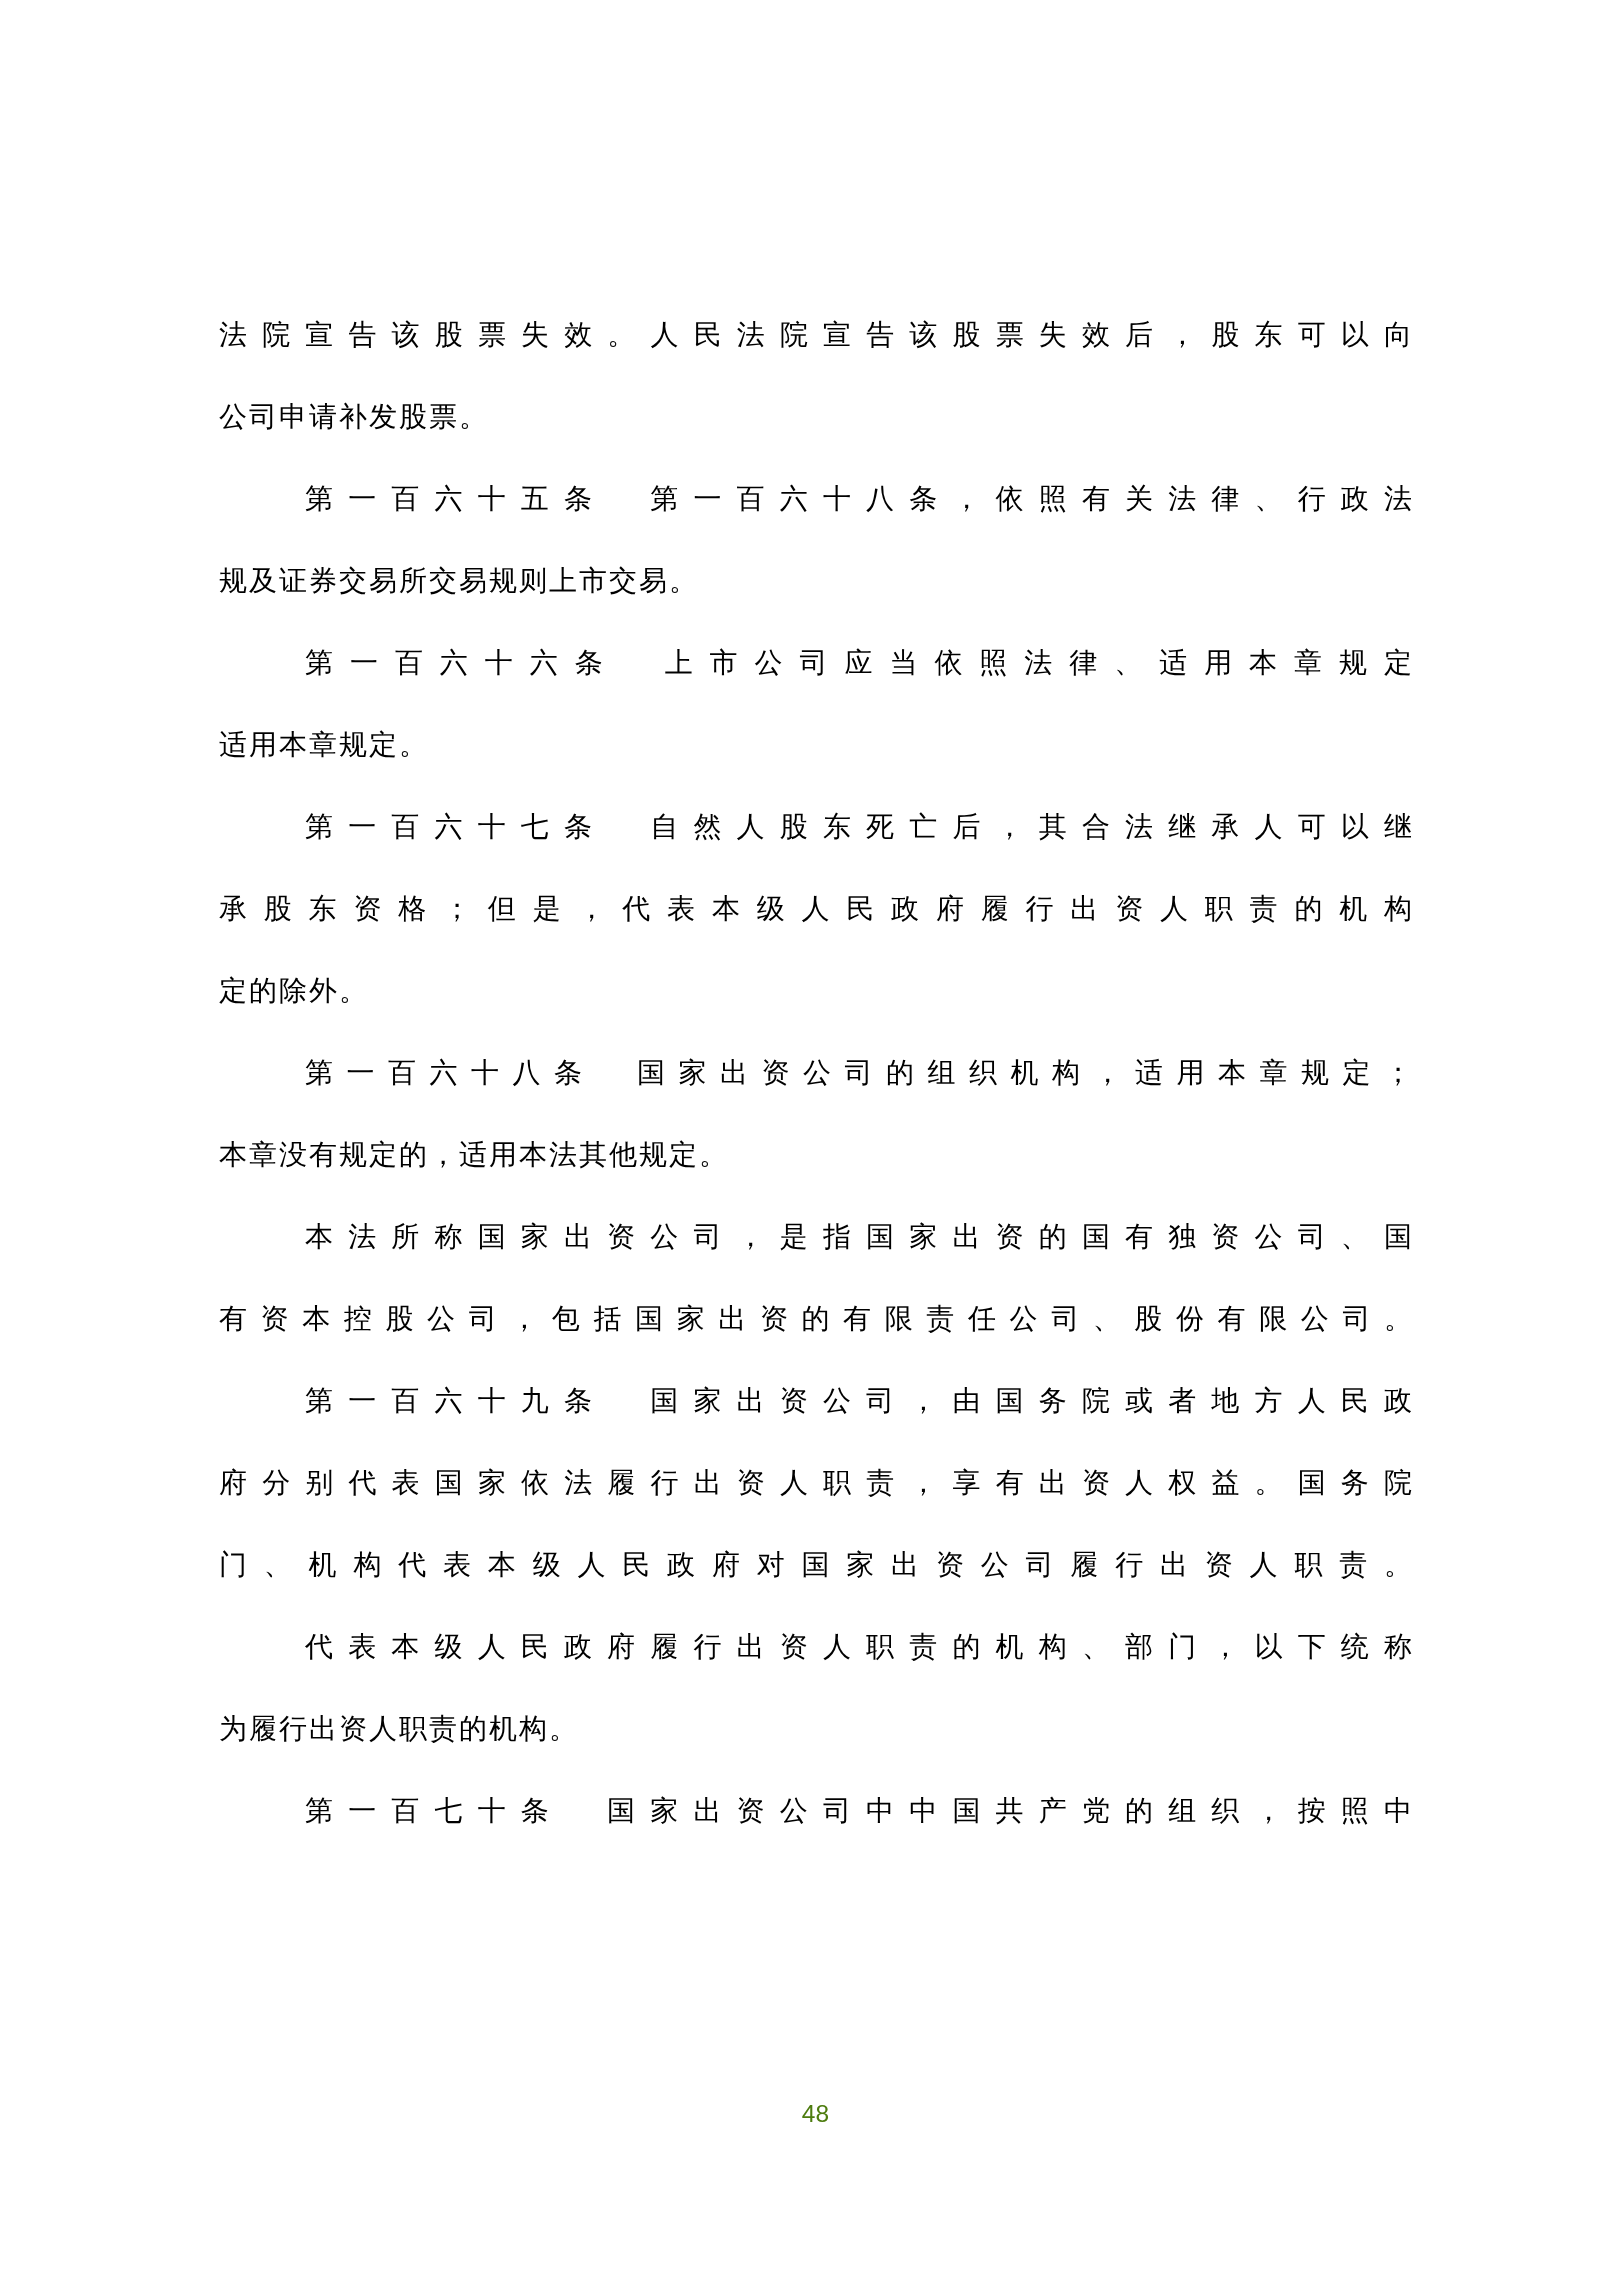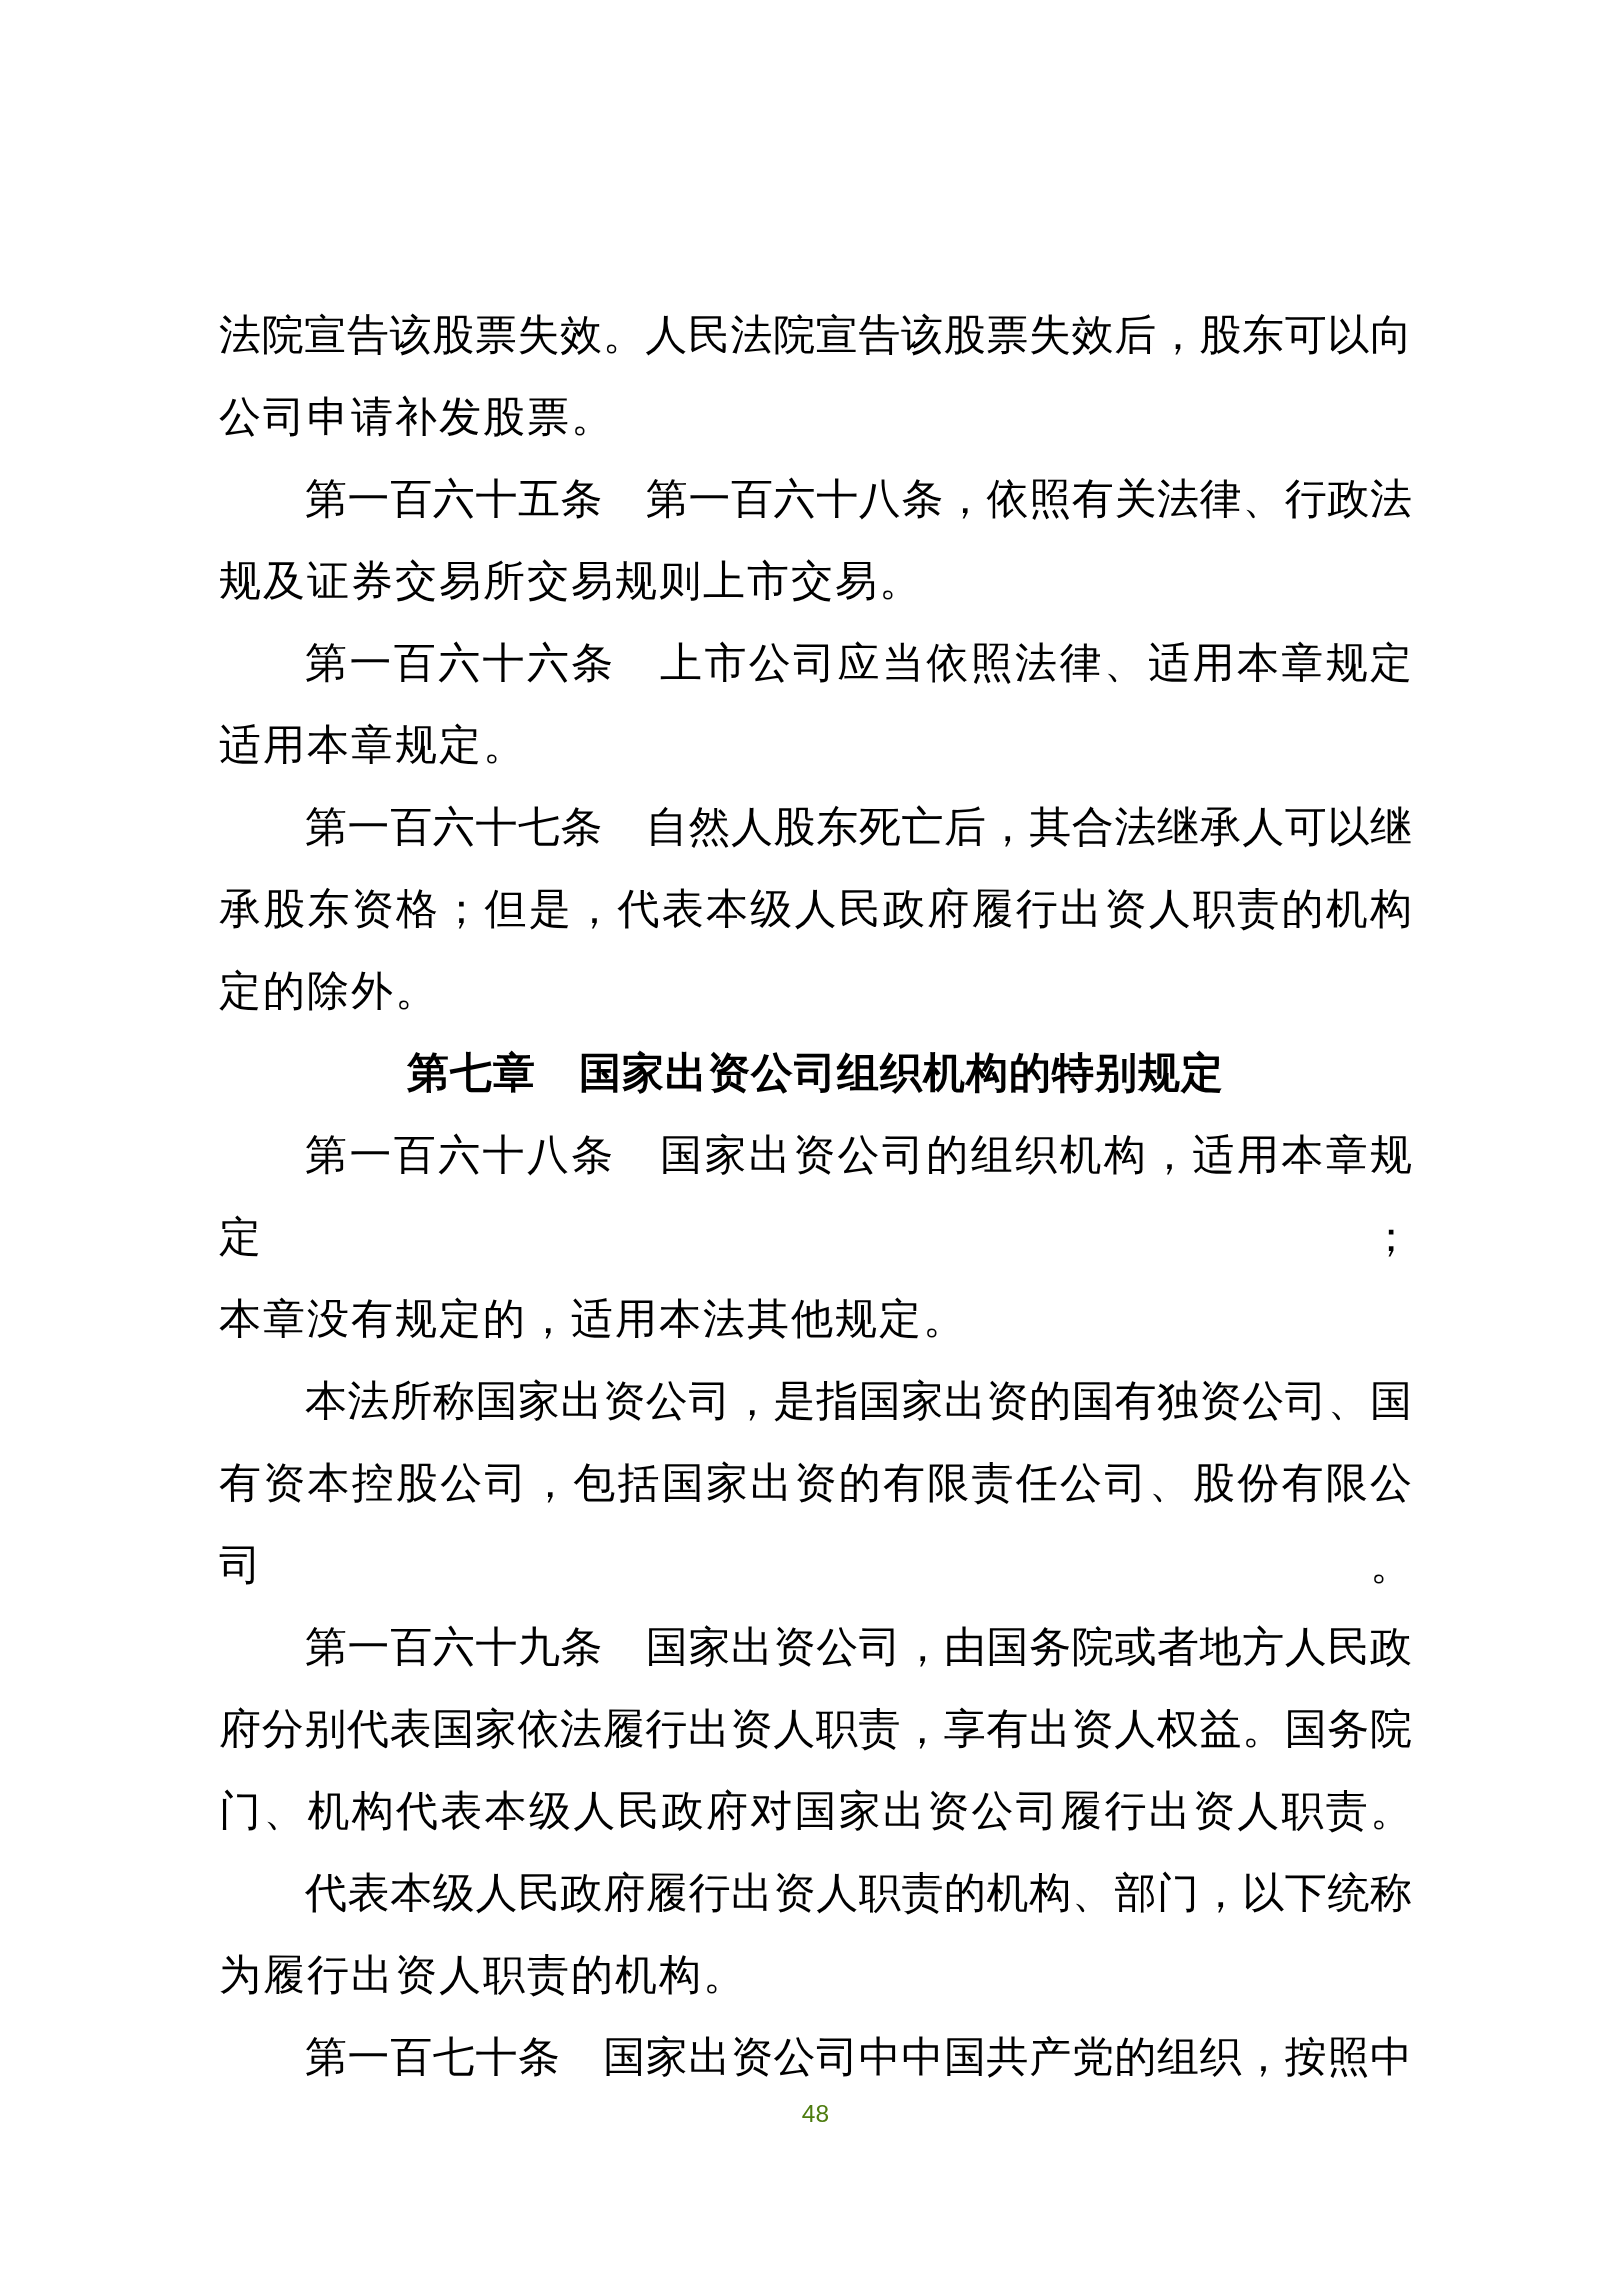--- a/index.html
+++ b/index.html
@@ -12,21 +12,21 @@
     font-family:"Liberation Serif","DejaVu Serif",serif;
     overflow:hidden;
   }
   .text-block{
     position:absolute;
     left:219px;top:294px;
     width:1193px;
   }
   .line{
     margin:0;
-    font-size:42px;
+    font-size:28px;
     line-height:82px;
     letter-spacing:0;
     text-align:justify;
     text-align-last:justify;
   }
   .short{
     text-align:center;
     text-align-last:left;
     letter-spacing:2px;
   }
@@ -58,21 +58,20 @@
   <div class="text-block">
     <p class="line">法院宣告该股票失效。人民法院宣告该股票失效后，股东可以向</p>
     <p class="line short">公司申请补发股票。</p>
     <p class="line indent">第一百六十五条　第一百六十八条，依照有关法律、行政法</p>
     <p class="line short">规及证券交易所交易规则上市交易。</p>
     <p class="line indent">第一百六十六条　上市公司应当依照法律、适用本章规定</p>
     <p class="line short">适用本章规定。</p>
     <p class="line indent">第一百六十七条　自然人股东死亡后，其合法继承人可以继</p>
     <p class="line">承股东资格；但是，代表本级人民政府履行出资人职责的机构</p>
     <p class="line short">定的除外。</p>
-    <p class="line heading">第七章　国家出资公司组织机构的特别规定</p>
     <p class="line indent">第一百六十八条　国家出资公司的组织机构，适用本章规定；</p>
     <p class="line short">本章没有规定的，适用本法其他规定。</p>
     <p class="line indent">本法所称国家出资公司，是指国家出资的国有独资公司、国</p>
     <p class="line">有资本控股公司，包括国家出资的有限责任公司、股份有限公司。</p>
     <p class="line indent">第一百六十九条　国家出资公司，由国务院或者地方人民政</p>
     <p class="line">府分别代表国家依法履行出资人职责，享有出资人权益。国务院</p>
     <p class="line">门、机构代表本级人民政府对国家出资公司履行出资人职责。</p>
     <p class="line indent">代表本级人民政府履行出资人职责的机构、部门，以下统称</p>
     <p class="line short">为履行出资人职责的机构。</p>
     <p class="line indent">第一百七十条　国家出资公司中中国共产党的组织，按照中</p>

